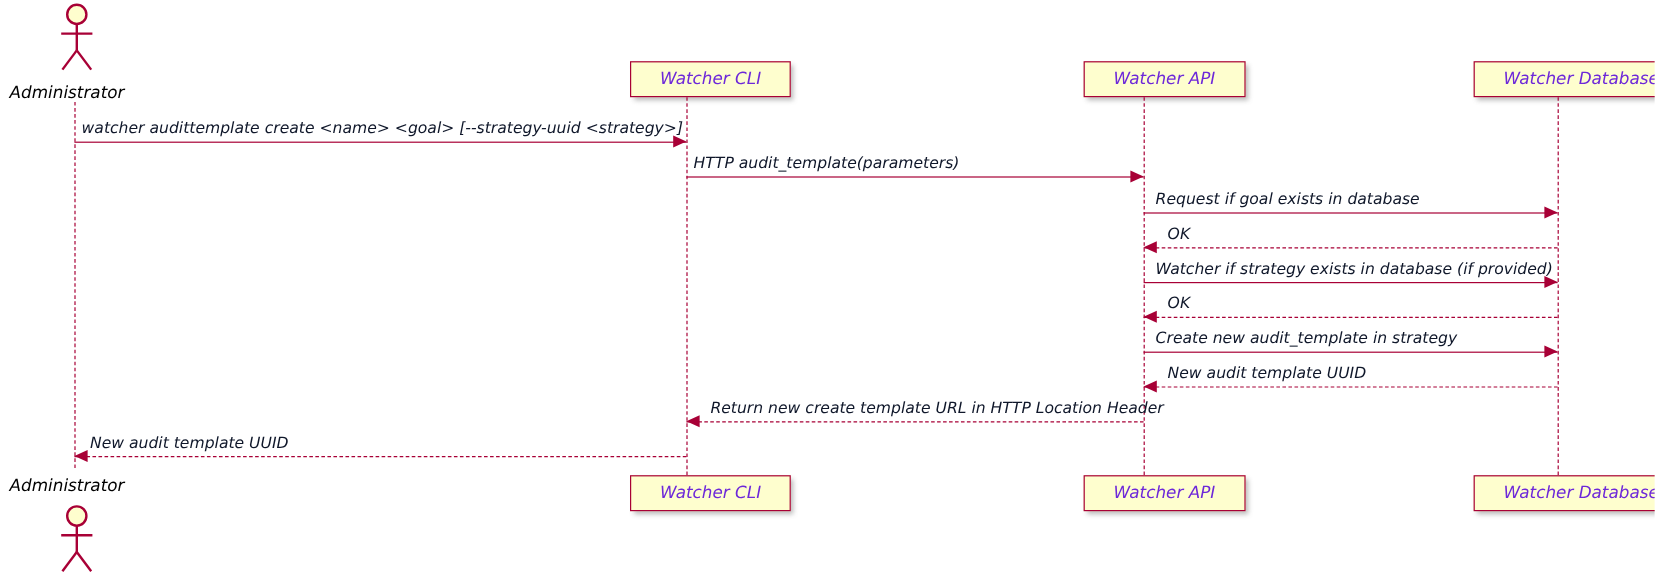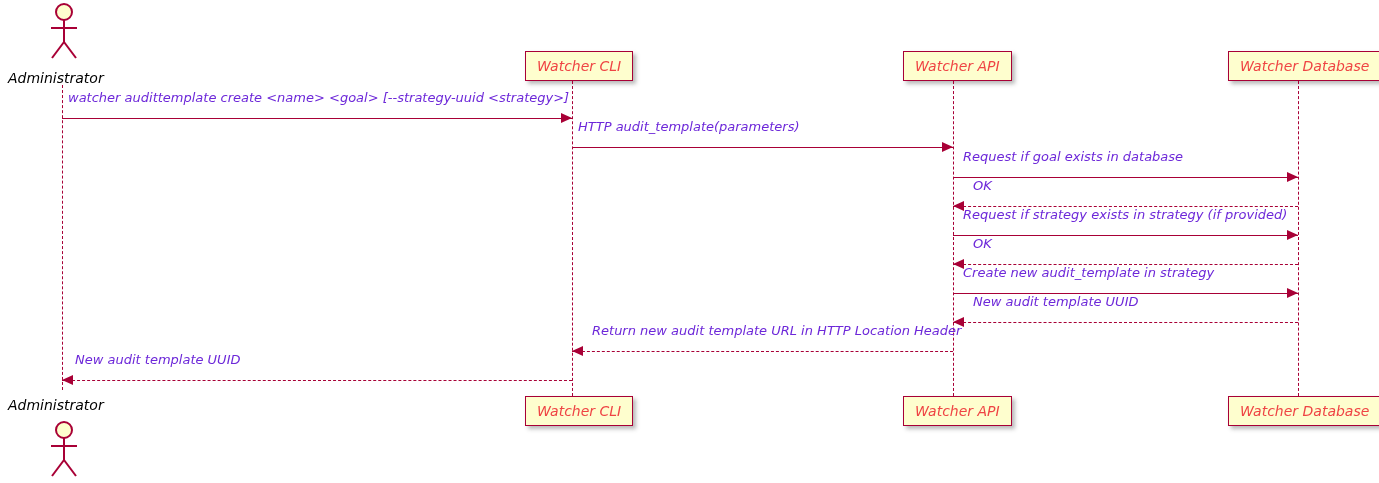--- a/index.html
+++ b/index.html
@@ -19,29 +19,29 @@
     font-style: italic;
   }
 
   
   .participant {
     position: absolute;
     box-sizing: border-box;
     background: #FEFECE;
     border: 1.5px solid #A80036;
     box-shadow: 3px 3px 4px rgba(90,90,90,0.42);
-    color: #ef4444;
+    color: #6d28d9;
     font-size: 14px;
     line-height: 1;
     text-align: center;
     white-space: nowrap;
     display: flex;
     align-items: center;
     justify-content: center;
-    padding: 0 11px;
+    padding: 0 24px;
     height: 30px;
   }
 
   
   .actor {
     position: absolute;
   }
   .actor-label {
     position: absolute;
     font-size: 14px;
@@ -83,23 +83,23 @@
     border-bottom: 5px solid transparent;
     border-left: 11px solid #A80036;
   }
   .msg.to-left .head {
     border-top: 5px solid transparent;
     border-bottom: 5px solid transparent;
     border-right: 11px solid #A80036;
   }
   .msg .label {
     position: absolute;
-    bottom: 14px;
+    bottom: 4px;
     font-size: 13px;
-    color: #6d28d9;
+    color: #0f172a;
     white-space: nowrap;
     line-height: 1;
   }
 </style>
 </head>
 <body>
 
 <div id="diagram">
 
   <svg class="actor" style="left:44px; top:2px;" width="40" height="58" viewBox="0 0 40 58">
@@ -142,21 +142,21 @@
 
   <div class="msg to-left dotted" style="left:953px; top:206px; width:345px;">
     <div class="line" style="width:345px;"></div>
     <div class="head" style="left:0px;"></div>
     <div class="label" style="left:20px;">OK</div>
   </div>
 
   <div class="msg to-right solid" style="left:953px; top:235px; width:345px;">
     <div class="line" style="width:345px;"></div>
     <div class="head" style="left:334px;"></div>
-    <div class="label" style="left:10px;">Request if strategy exists in strategy (if provided)</div>
+    <div class="label" style="left:10px;">Watcher if strategy exists in database (if provided)</div>
   </div>
 
   <div class="msg to-left dotted" style="left:953px; top:264px; width:345px;">
     <div class="line" style="width:345px;"></div>
     <div class="head" style="left:0px;"></div>
     <div class="label" style="left:20px;">OK</div>
   </div>
 
   <div class="msg to-right solid" style="left:953px; top:293px; width:345px;">
     <div class="line" style="width:345px;"></div>
@@ -166,21 +166,21 @@
 
   <div class="msg to-left dotted" style="left:953px; top:322px; width:345px;">
     <div class="line" style="width:345px;"></div>
     <div class="head" style="left:0px;"></div>
     <div class="label" style="left:20px;">New audit template UUID</div>
   </div>
 
   <div class="msg to-left dotted" style="left:572px; top:351px; width:381px;">
     <div class="line" style="width:381px;"></div>
     <div class="head" style="left:0px;"></div>
-    <div class="label" style="left:20px;">Return new audit template URL in HTTP Location Header</div>
+    <div class="label" style="left:20px;">Return new create template URL in HTTP Location Header</div>
   </div>
 
   <div class="msg to-left dotted" style="left:62px; top:380px; width:510px;">
     <div class="line" style="width:510px;"></div>
     <div class="head" style="left:0px;"></div>
     <div class="label" style="left:13px;">New audit template UUID</div>
   </div>
 
   <div class="participant" style="left:525px; top:396px;">Watcher CLI</div>
   <div class="participant" style="left:903px; top:396px;">Watcher API</div>

